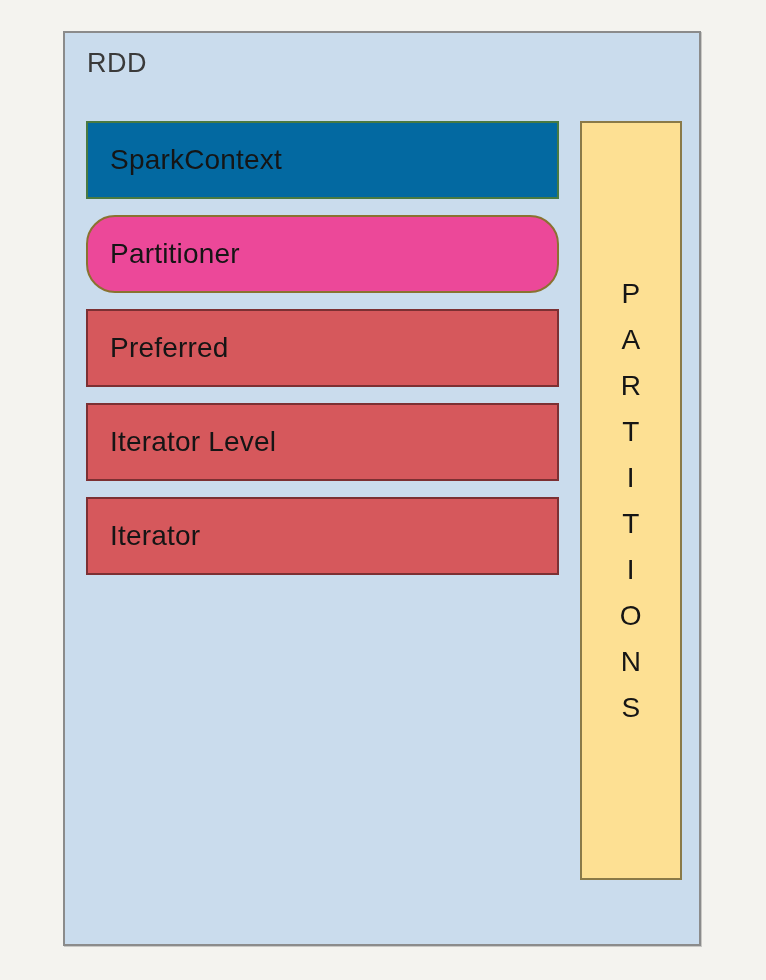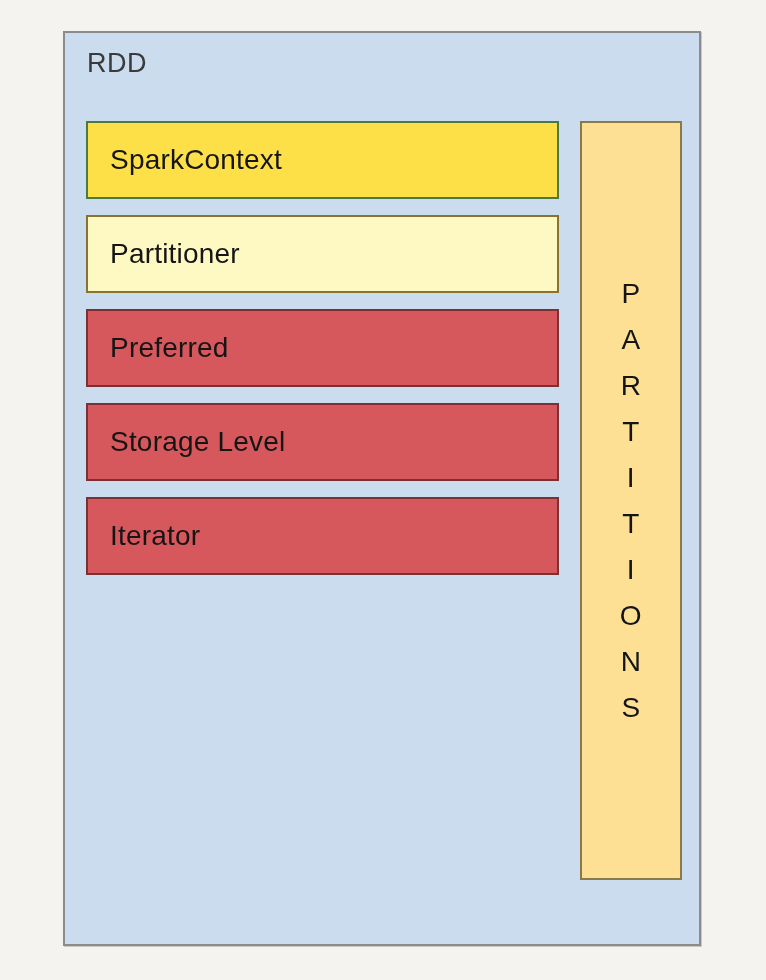--- a/index.html
+++ b/index.html
@@ -59,22 +59,22 @@
     align-items: center;
     padding-left: 22px;
     border: 2px solid #555;
     font-size: 28px;
     color: #151515;
     letter-spacing: 0.2px;
     white-space: nowrap;
   }
   .component-box:last-child { margin-bottom: 8px; }
 
-  .component-box.green  { background: #fde047; border-color: #4a7a42; text-align: center; }
-  .component-box.yellow { background: #fef9c3; border-color: #8a7230; }
+  .component-box.green  { background: #0369a1; border-color: #4a7a42; text-align: center; }
+  .component-box.yellow { background: #ec4899; border-color: #8a7230; border-radius: 29px; }
   .component-box.red    { background: #d6585c; border-color: #7c3033; }
 
   
   .partitions-bar {
     position: absolute;
     left: 515px;
     top: 88px;
     width: 102px;
     height: 759px;
     background: #fde093;
@@ -105,21 +105,21 @@
         <div class="component-box green">
           <span>SparkContext</span>
         </div>
         <div class="component-box yellow">
           <span>Partitioner</span>
         </div>
         <div class="component-box red">
           <span>Preferred</span>
         </div>
         <div class="component-box red">
-          <span>Storage Level</span>
+          <span>Iterator Level</span>
         </div>
         <div class="component-box red">
           <span>Iterator</span>
         </div>
       </div>
 
     <div class="partitions-bar">
         <div class="partitions-letter">P</div>
         <div class="partitions-letter">A</div>
         <div class="partitions-letter">R</div>

